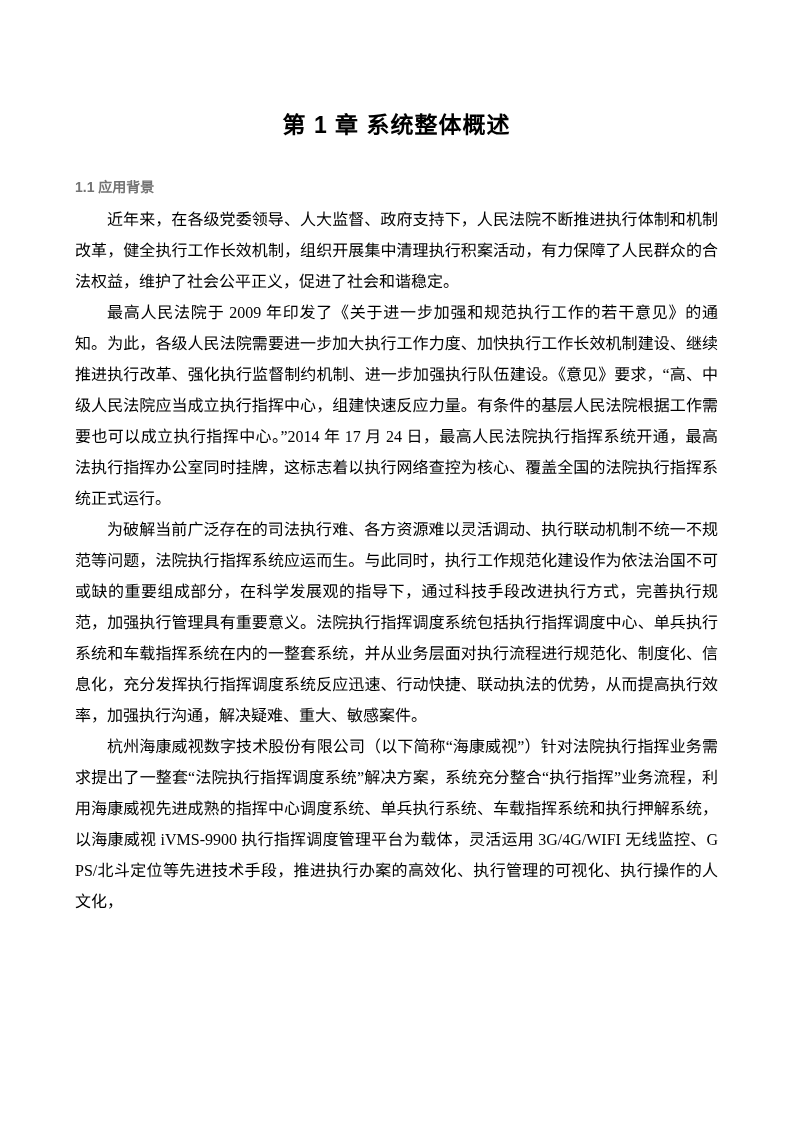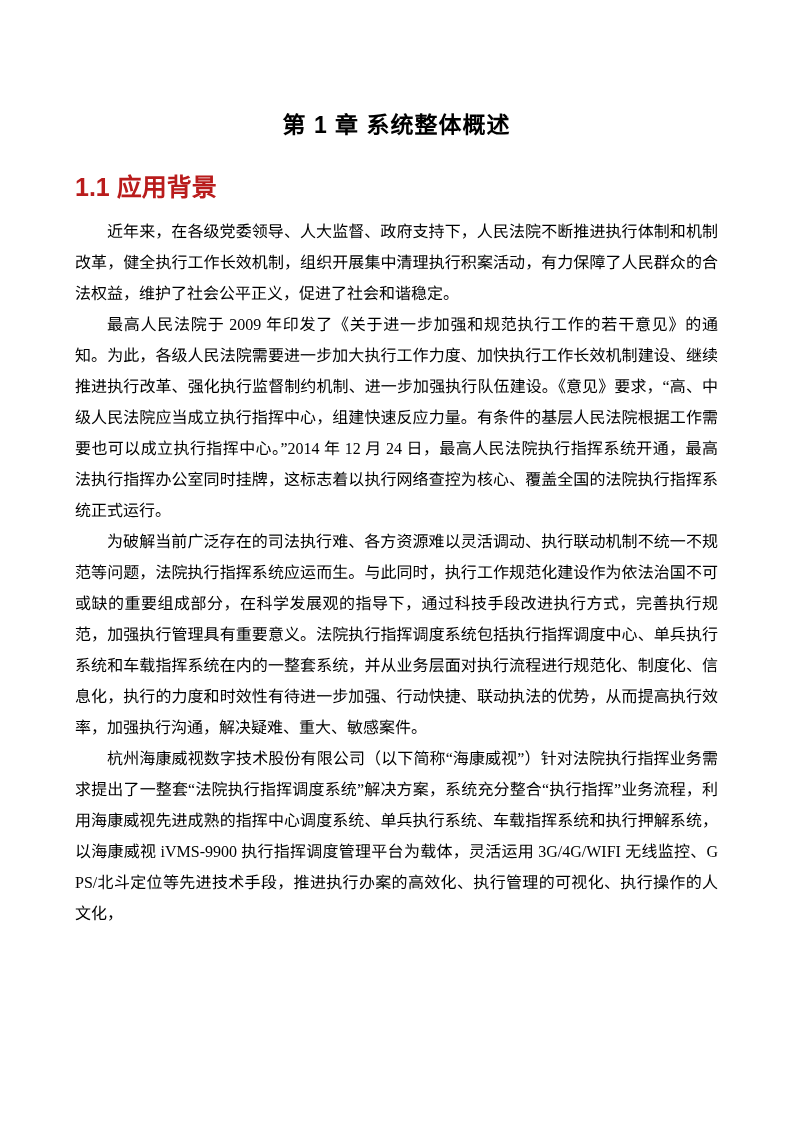--- a/index.html
+++ b/index.html
@@ -25,27 +25,27 @@
     font-family: "Liberation Sans", "DejaVu Sans", sans-serif;
     font-size: 23px;
     line-height: 30px;
     font-weight: 700;
     letter-spacing: 1px;
     color: #000000;
   }
   .section-heading {
     margin: 34px 0 0 0;
     font-family: "Liberation Sans", "DejaVu Sans", sans-serif;
-    font-size: 25px;
+    font-size: 14px;
     line-height: 26px;
     font-weight: 700;
-    color: #b91c1c;
+    color: #737373;
   }
   .body-text {
-    margin-top: 16px;
+    margin-top: 4px;
   }
   .body-paragraph {
     margin: 0;
     font-family: "Liberation Serif", "DejaVu Serif", serif;
     font-size: 16px;
     line-height: 31px;
     text-align: justify;
     text-indent: 2em;
     color: #000000;
     word-break: break-all;
@@ -54,17 +54,17 @@
 </head>
 <body>
 
 <div class="page">
   <h1 class="chapter-title">第 1 章 系统整体概述</h1>
 
   <h2 class="section-heading">1.1  应用背景</h2>
 
   <div class="body-text">
     <p class="body-paragraph">近年来，在各级党委领导、人大监督、政府支持下，人民法院不断推进执行体制和机制改革，健全执行工作长效机制，组织开展集中清理执行积案活动，有力保障了人民群众的合法权益，维护了社会公平正义，促进了社会和谐稳定。</p>
-    <p class="body-paragraph">最高人民法院于 2009 年印发了《关于进一步加强和规范执行工作的若干意见》的通知。为此，各级人民法院需要进一步加大执行工作力度、加快执行工作长效机制建设、继续推进执行改革、强化执行监督制约机制、进一步加强执行队伍建设。《意见》要求，“高、中级人民法院应当成立执行指挥中心，组建快速反应力量。有条件的基层人民法院根据工作需要也可以成立执行指挥中心。”2014 年 12 月 24 日，最高人民法院执行指挥系统开通，最高法执行指挥办公室同时挂牌，这标志着以执行网络查控为核心、覆盖全国的法院执行指挥系统正式运行。</p>
-    <p class="body-paragraph">为破解当前广泛存在的司法执行难、各方资源难以灵活调动、执行联动机制不统一不规范等问题，法院执行指挥系统应运而生。与此同时，执行工作规范化建设作为依法治国不可或缺的重要组成部分，在科学发展观的指导下，通过科技手段改进执行方式，完善执行规范，加强执行管理具有重要意义。法院执行指挥调度系统包括执行指挥调度中心、单兵执行系统和车载指挥系统在内的一整套系统，并从业务层面对执行流程进行规范化、制度化、信息化，执行的力度和时效性有待进一步加强、行动快捷、联动执法的优势，从而提高执行效率，加强执行沟通，解决疑难、重大、敏感案件。</p>
+    <p class="body-paragraph">最高人民法院于 2009 年印发了《关于进一步加强和规范执行工作的若干意见》的通知。为此，各级人民法院需要进一步加大执行工作力度、加快执行工作长效机制建设、继续推进执行改革、强化执行监督制约机制、进一步加强执行队伍建设。《意见》要求，“高、中级人民法院应当成立执行指挥中心，组建快速反应力量。有条件的基层人民法院根据工作需要也可以成立执行指挥中心。”2014 年 17 月 24 日，最高人民法院执行指挥系统开通，最高法执行指挥办公室同时挂牌，这标志着以执行网络查控为核心、覆盖全国的法院执行指挥系统正式运行。</p>
+    <p class="body-paragraph">为破解当前广泛存在的司法执行难、各方资源难以灵活调动、执行联动机制不统一不规范等问题，法院执行指挥系统应运而生。与此同时，执行工作规范化建设作为依法治国不可或缺的重要组成部分，在科学发展观的指导下，通过科技手段改进执行方式，完善执行规范，加强执行管理具有重要意义。法院执行指挥调度系统包括执行指挥调度中心、单兵执行系统和车载指挥系统在内的一整套系统，并从业务层面对执行流程进行规范化、制度化、信息化，充分发挥执行指挥调度系统反应迅速、行动快捷、联动执法的优势，从而提高执行效率，加强执行沟通，解决疑难、重大、敏感案件。</p>
     <p class="body-paragraph">杭州海康威视数字技术股份有限公司（以下简称“海康威视”）针对法院执行指挥业务需求提出了一整套“法院执行指挥调度系统”解决方案，系统充分整合“执行指挥”业务流程，利用海康威视先进成熟的指挥中心调度系统、单兵执行系统、车载指挥系统和执行押解系统，以海康威视 iVMS-9900 执行指挥调度管理平台为载体，灵活运用 3G/4G/WIFI 无线监控、GPS/北斗定位等先进技术手段，推进执行办案的高效化、执行管理的可视化、执行操作的人文化，</p>
   </div>
 </div>
 
 </body></html>

